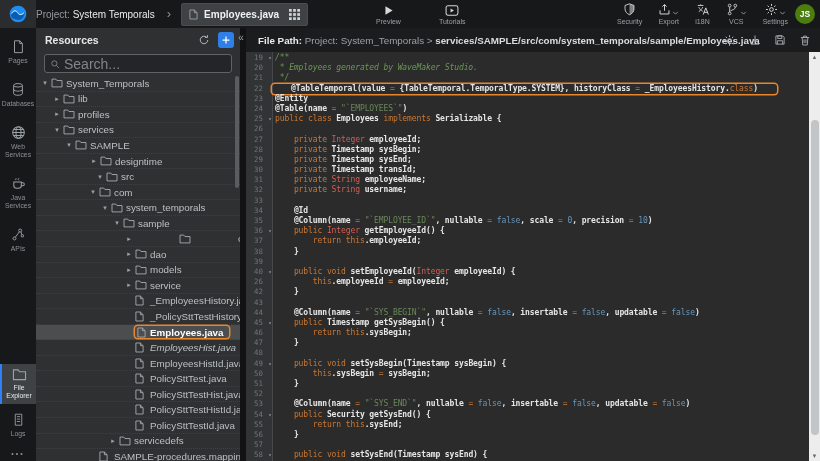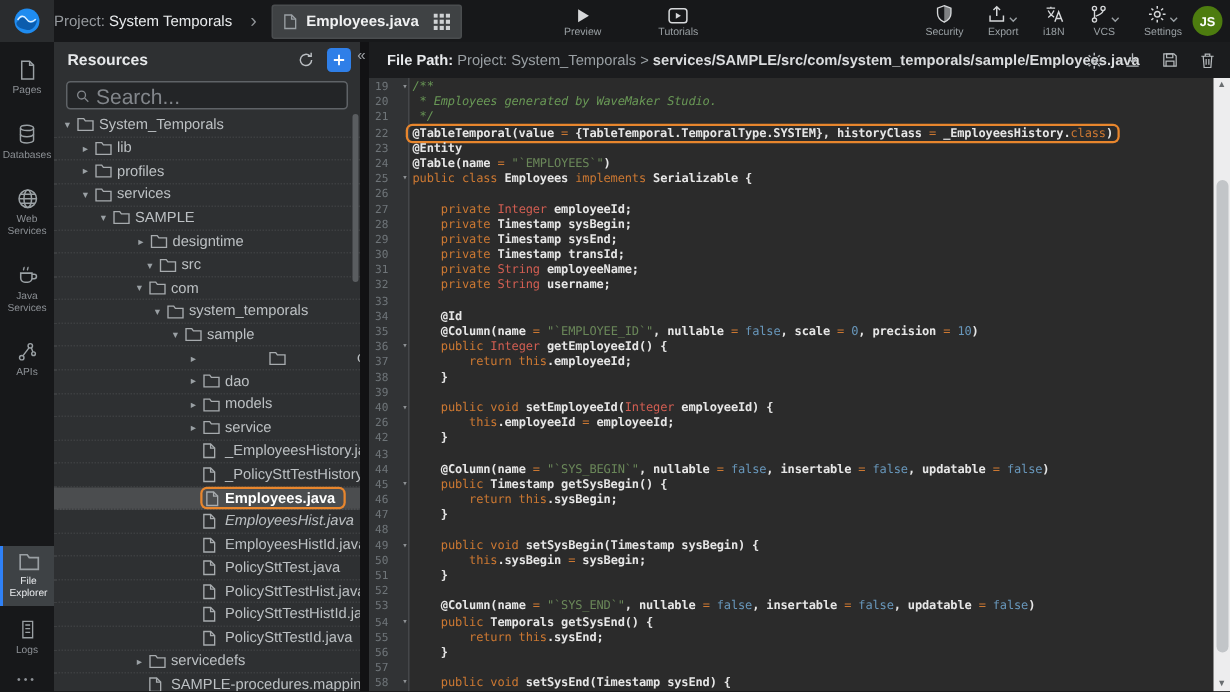--- a/index.html
+++ b/index.html
@@ -61,24 +61,24 @@
   .pathbar .p1{color:#e8eaed;font-weight:bold}
   .pathbar .p2{color:#9aa0a4}
   .pathbar .p3{color:#dadcde;font-weight:bold}
   .path-actions{position:absolute;right:9px;top:0;height:24px;display:flex;align-items:center;gap:13px;color:#b6babd}
   .path-actions span{cursor:pointer;display:flex}
   
   .editor{position:absolute;left:246px;top:52px;width:574px;height:409px;background:#2b2b2b;z-index:2}
   .gutterbg{position:absolute;left:0;top:0;width:26px;height:100%;background:#313335;border-right:1px solid #45474a}
   #code{position:absolute;left:0;top:1px;right:12px;font-family:"DejaVu Sans Mono",monospace}
   .cl{display:flex;height:10.2px;line-height:10.2px}
-  .ln{width:17px;flex:none;text-align:center;padding-right:2px;color:#6f7579;font-size:7.4px;font-family:"DejaVu Sans Mono",monospace}
+  .ln{width:17px;flex:none;text-align:right;padding-right:2px;color:#6f7579;font-size:7.4px;font-family:"DejaVu Sans Mono",monospace}
   .fold{width:10px;flex:none;text-align:center;color:#8d9194;font-size:6px}
   .codeln{white-space:pre;font-size:8px;letter-spacing:-0.1px}
-  .codeln.hl{box-shadow:0 0 0 1.5px #e8862d;border-radius:3px;padding:0 3px;margin-left:-3px}
+  .codeln.hl{box-shadow:0 0 0 1.5px #e8862d;border-radius:3px;padding:0 19px;margin-left:-3px}
   .sg-c{color:#699856;font-style:italic}
   .sg-k{color:#cc7832}
   .sg-s{color:#6a8759}
   .sg-n{color:#6897bb}
   .sg-t{color:#d25e52}
   .sg-w{color:#e6e6e6;font-weight:bold}
   .sg-p{color:#a9b7c6}
   
   .vscroll{position:absolute;right:0;top:0;width:11px;height:100%;background:#ededee}
   .vs-arrow{position:absolute;left:0;width:11px;height:10px;color:#6a6e71;font-size:6px;text-align:center;line-height:10px}
@@ -525,21 +525,21 @@
         </div>
         <div class="trow" style="padding-left: 99px;">
           <span class="ticon">
             <svg width="9" height="11" viewBox="0 0 10 12">
               <path d="M1 1h5l3 3v7H1z" fill="none" stroke="currentColor" stroke-width="1"></path>
               <path d="M6 1v3h3" fill="none" stroke="currentColor" stroke-width="1"></path>
             </svg>
           </span>
           <span class="tlab">PolicySttTestId.java</span>
         </div>
-        <div class="trow" style="padding-left: 51px;">
+        <div class="trow" style="padding-left: 71px;">
           <span class="tarrow">▸</span>
           <span class="ticon">
             <svg width="12" height="10" viewBox="0 0 13 11">
               <path d="M1 1.2h4.2l1.2 1.6H12v7H1z" fill="none" stroke="currentColor" stroke-width="1"></path>
             </svg>
           </span>
           <span class="tlab">servicedefs</span>
         </div>
         <div class="trow" style="padding-left: 63px;">
           <span class="ticon">
@@ -763,21 +763,21 @@
           <span class="codeln"></span>
         </div>
         <div class="cl">
           <span class="ln">53</span>
           <span class="fold"></span>
           <span class="codeln"><span class="sg-p">    </span><span class="sg-w">@Column(name </span><span class="sg-k">= </span><span class="sg-s">"`SYS_END`"</span><span class="sg-w">, nullable </span><span class="sg-k">= </span><span class="sg-n">false</span><span class="sg-w">, insertable </span><span class="sg-k">= </span><span class="sg-n">false</span><span class="sg-w">, updatable </span><span class="sg-k">= </span><span class="sg-n">false</span><span class="sg-w">)</span></span>
         </div>
         <div class="cl">
           <span class="ln">54</span>
           <span class="fold">▾</span>
-          <span class="codeln"><span class="sg-p">    </span><span class="sg-k">public </span><span class="sg-w">Temporals getSysEnd() {</span></span>
+          <span class="codeln"><span class="sg-p">    </span><span class="sg-k">public </span><span class="sg-w">Security getSysEnd() {</span></span>
         </div>
         <div class="cl">
           <span class="ln">55</span>
           <span class="fold"></span>
           <span class="codeln"><span class="sg-p">        </span><span class="sg-k">return this</span><span class="sg-w">.sysEnd;</span></span>
         </div>
         <div class="cl">
           <span class="ln">56</span>
           <span class="fold"></span>
           <span class="codeln"><span class="sg-p">    </span><span class="sg-w">}</span></span>

